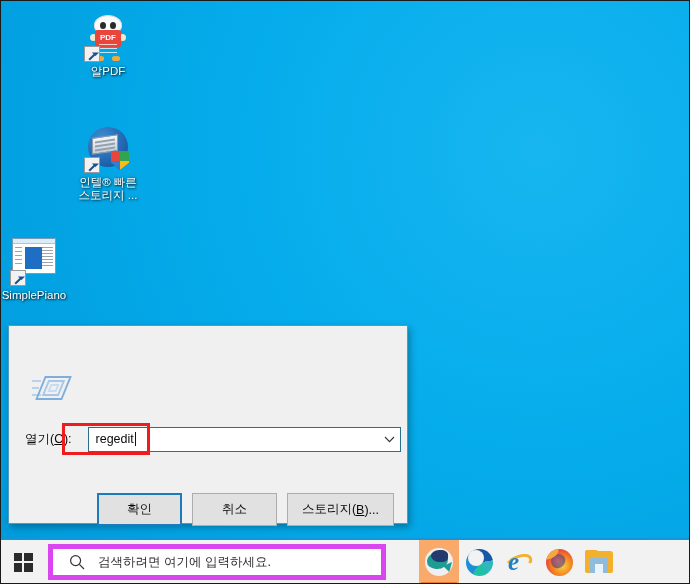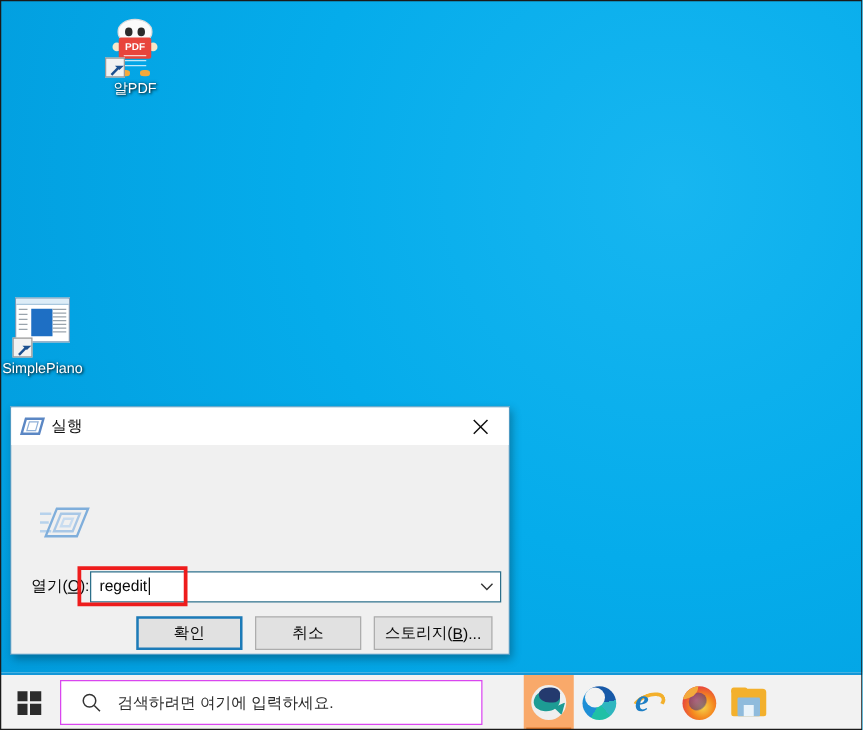--- a/index.html
+++ b/index.html
@@ -395,21 +395,21 @@
     font-size: 12.5px;
     color: #0A0A0A;
     white-space: nowrap;
   }
   .dlg-openlabel u { text-decoration: underline; }
 
   .combo {
     position: relative;
     flex: 1;
     height: 25px;
-    margin-left: 0;
+    margin-left: 16px;
     background: #fff;
     border: 1px solid #2C6F8A;
     display: flex;
     align-items: center;
   }
   .combo-value {
     font-size: 12.5px;
     color: #0A0A0A;
     margin-left: 7px;
     white-space: nowrap;
@@ -446,23 +446,23 @@
     left: 0; bottom: 0;
     width: 100%;
     height: 30px;
     display: flex;
     justify-content: flex-end;
     align-items: flex-start;
     gap: 10px;
     padding-right: 13px;
   }
   .btn {
-    height: 27px;
+    height: 33px;
     min-width: 85px;
-    padding: 0 8px;
+    padding: 0 14px;
     background: #E1E1E1;
     border: 1px solid #ADADAD;
     font-size: 12.5px;
     color: #0A0A0A;
     font-family: "Liberation Sans", sans-serif;
     cursor: default;
     display: flex;
     align-items: center;
     justify-content: center;
   }
@@ -498,21 +498,21 @@
     grid-template-rows: 1fr 1fr;
     gap: 2px;
   }
   .winlogo i { background: #2B2B2B; display: block; }
 
   #search-box {
     width: 338px;
     height: 36px;
     margin-left: 2px;
     background: #FFFFFF;
-    border: 1px solid #d946ef;
+    border: 5px solid #d946ef;
     display: flex;
     align-items: center;
   }
   #search-box .mag { margin-left: 16px; display: flex; }
   #search-placeholder {
     margin-left: 13px;
     font-size: 12.5px;
     color: #2B2B2B;
   }
 
@@ -689,20 +689,41 @@
           </div>
           <div class="foot l"></div>
           <div class="foot r"></div>
         </div>
         <span class="shortcut"></span>
       </div>
       <div class="icon-label">알PDF</div>
     </div>
 
 
+    <div class="icon-cell" style="left:72px; top:124px;">
+      <div class="icon-art">
+        <div class="ico-intel">
+          <div class="circ"></div>
+          <div class="drive">
+            <i style="top:3px;"></i>
+            <i style="top:7px;"></i>
+            <i style="top:11px;"></i>
+          </div>
+          <div class="shield">
+            <span class="q1"></span>
+              <span class="q2"></span>
+            <span class="q3"></span>
+              <span class="q4"></span>
+          </div>
+        </div>
+        <span class="shortcut"></span>
+      </div>
+      <div class="icon-label">인텔® 빠른
+스토리지 ...</div>
+    </div>
 
     <div class="icon-cell" style="left:-2px; top:232px;">
       <div class="icon-art">
         <div class="ico-simple">
           <div class="bar"></div>
           <div class="blue"></div>
           <div class="dots">
               <i></i>
               <i></i>
               <i></i>
@@ -721,32 +742,20 @@
         </div>
         <span class="shortcut"></span>
       </div>
       <div class="icon-label">SimplePiano</div>
     </div>
 
   </div>
 
   <div id="run-dialog">
 
-    <div class="dlg-titlebar">
-      <div class="dlg-ticon">
-        <span class="o"></span>
-          <span class="i"></span>
-      </div>
-      <div class="dlg-title">실행</div>
-      <div class="dlg-close">
-        <svg width="13" height="13" viewBox="0 0 13 13">
-          <path d="M1 1 L12 12 M12 1 L1 12" stroke="#111" stroke-width="1.2" fill="none"></path>
-        </svg>
-      </div>
-    </div>
 
     <div class="dlg-body">
 
       <div class="dlg-bigicon">
         <span class="m m1"></span>
           <span class="m m2"></span>
           <span class="m m3"></span>
         <span class="p1"></span>
           <span class="p2"></span>
           <span class="p3"></span>

